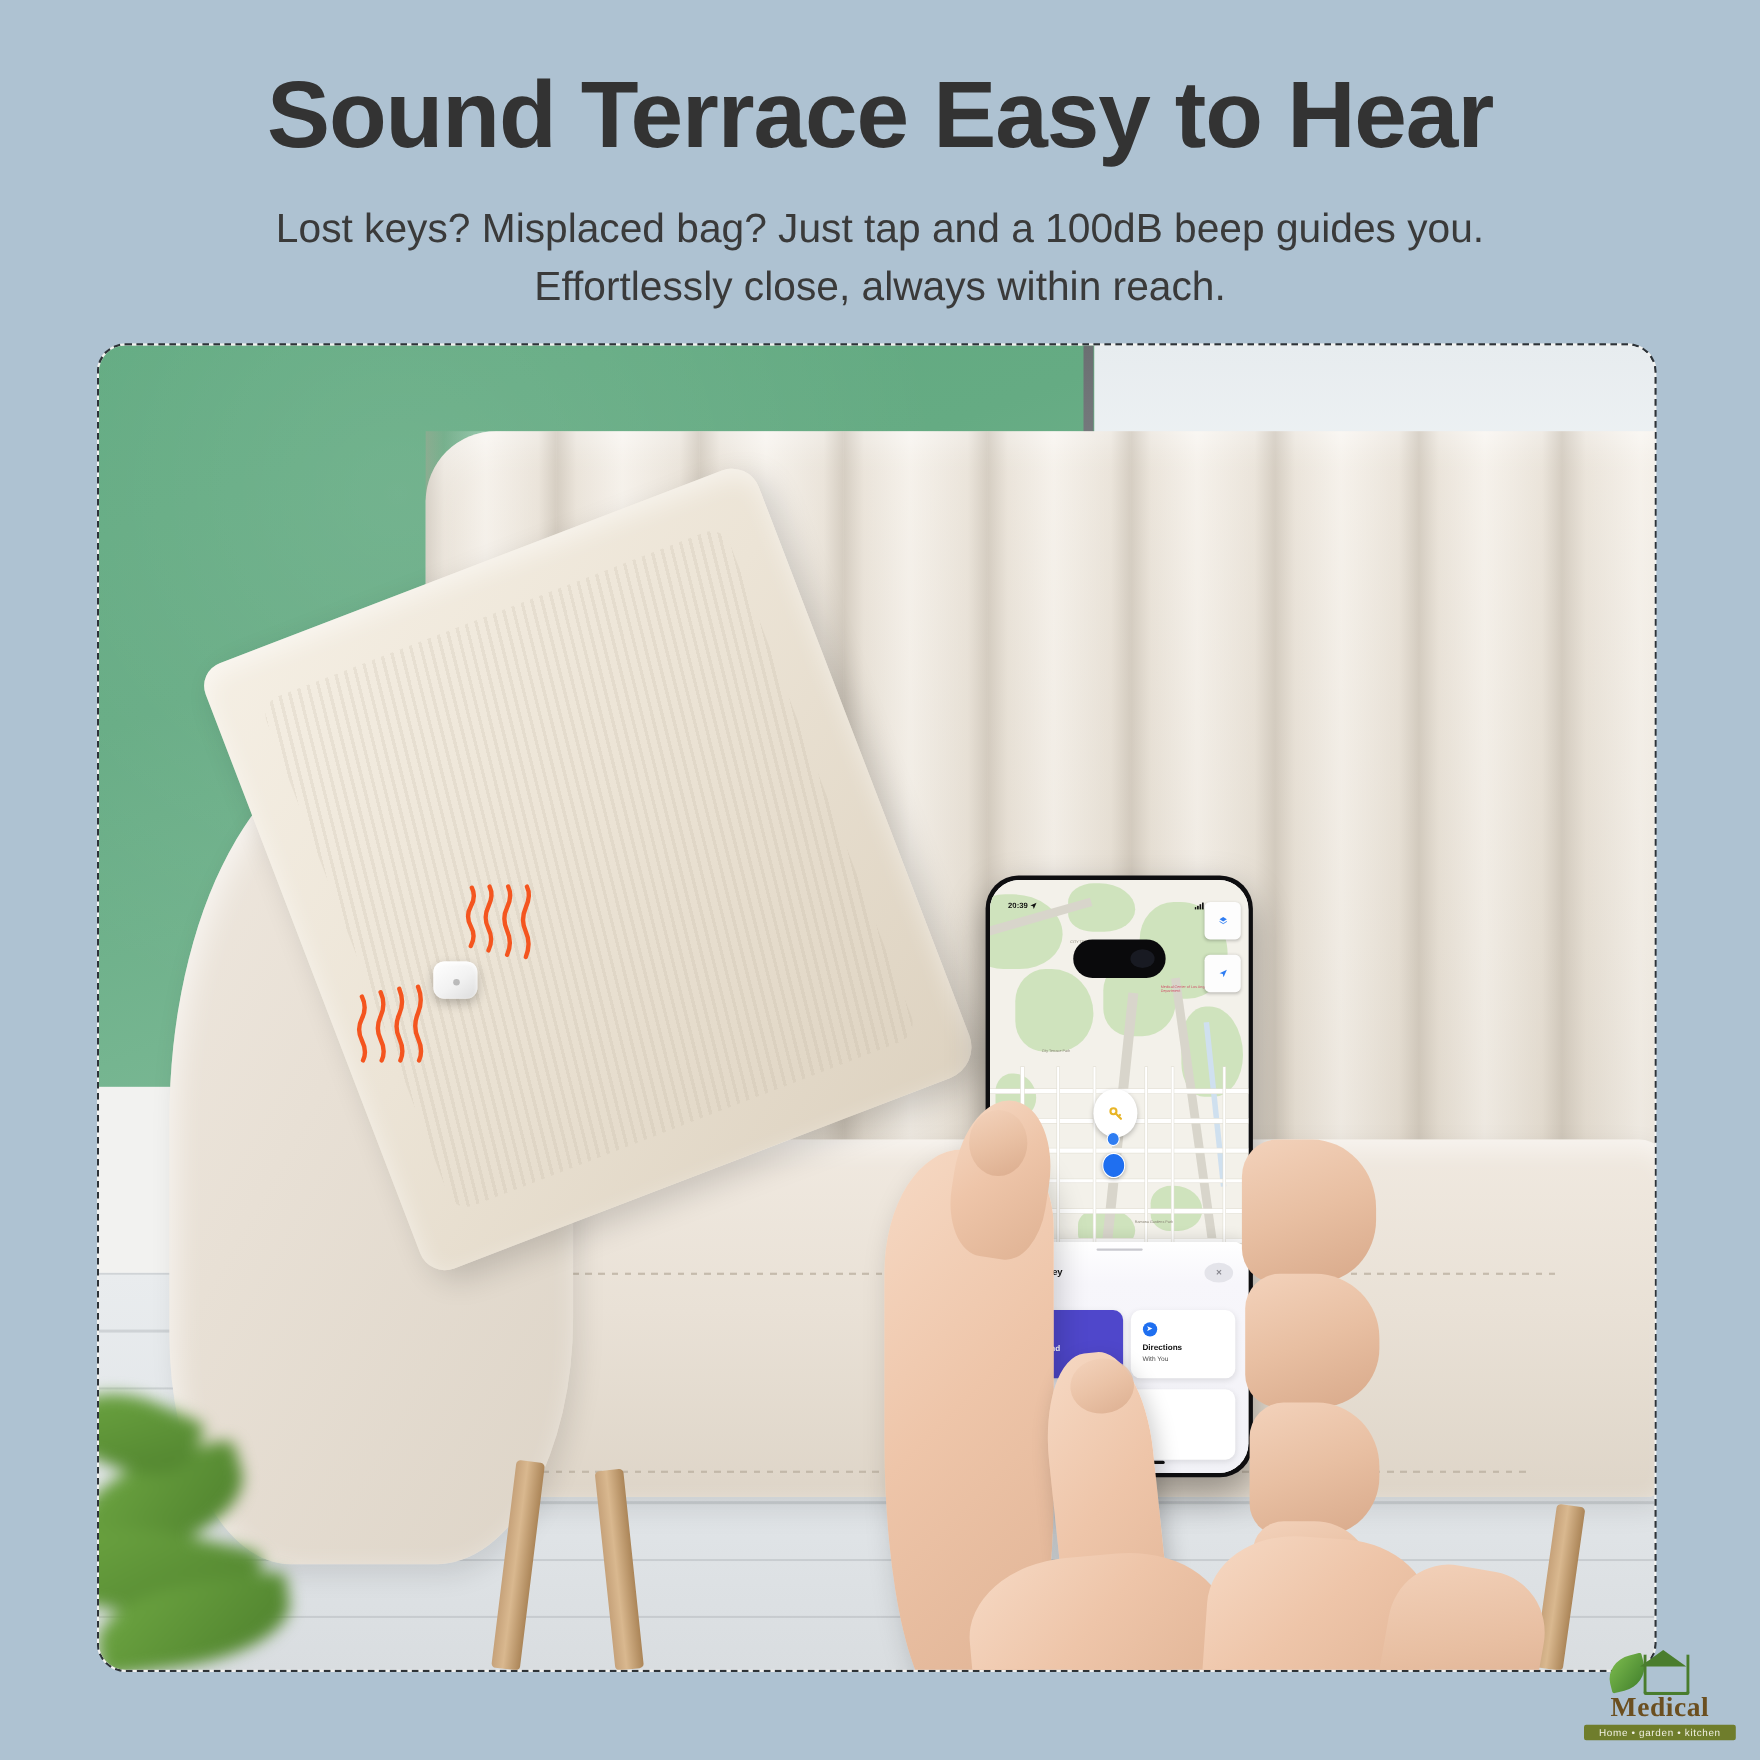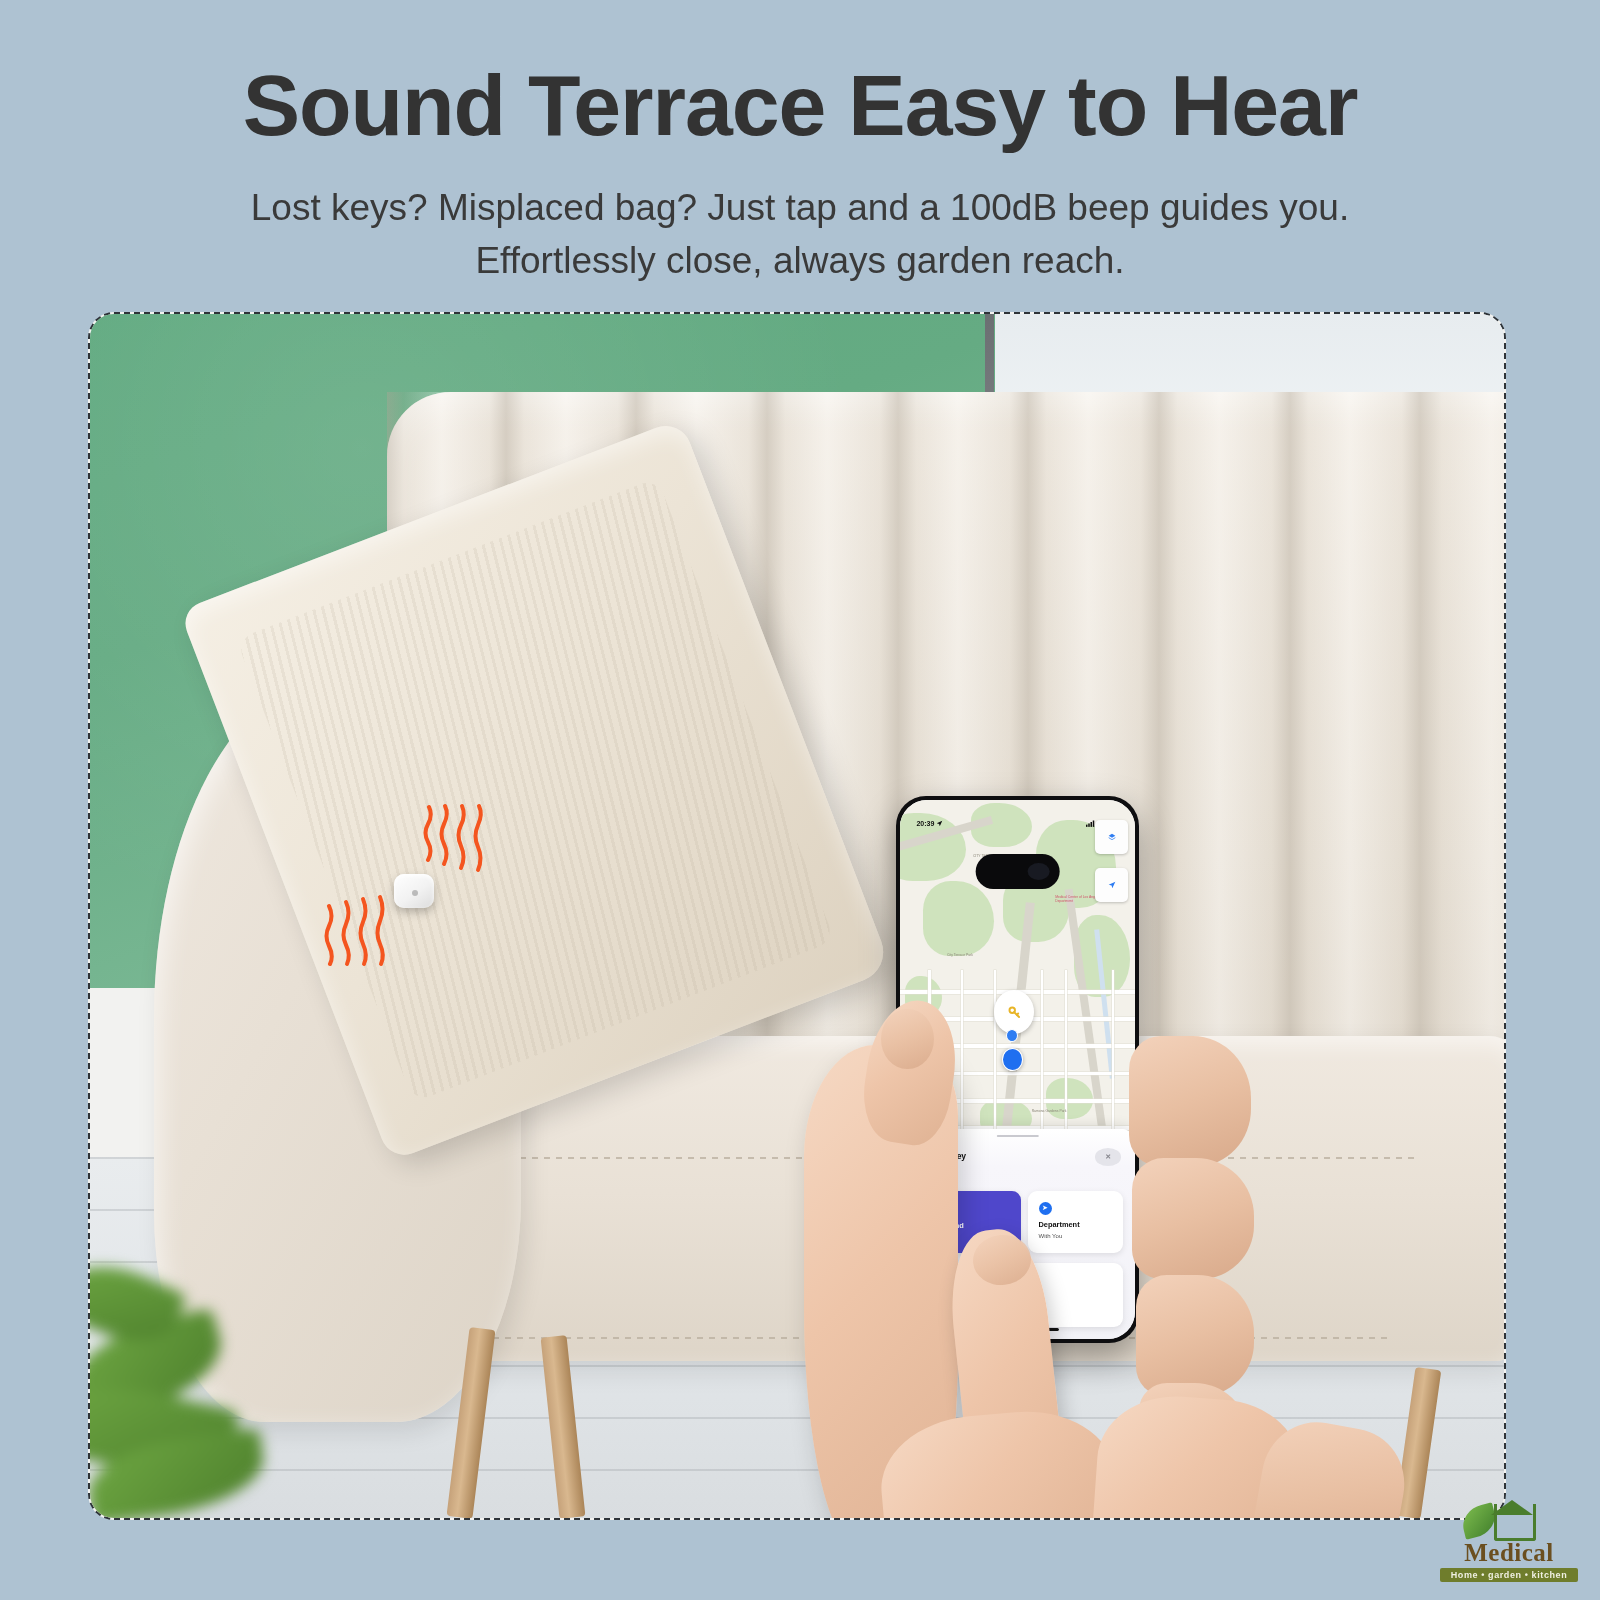--- a/index.html
+++ b/index.html
@@ -326,31 +326,31 @@
     border-left:21px solid transparent; border-right:21px solid transparent;
     border-bottom:15px solid #4a7d2d;
   }
   #logo-name {
     font-size:25px; font-weight:bold; color:#6b4f20;
     letter-spacing:.5px; line-height:1; margin-top:-2px;
     font-family:"Liberation Serif", serif;
   }
   #logo-tag {
     margin-top:3px; background:#6f7d2c; color:#f0f0e2;
-    font-size:9px; letter-spacing:.6px; padding:2px 0; border-radius:2px;font-weight:bold;
+    font-size:9px; letter-spacing:.6px; padding:2px 0; border-radius:2px;
   }
 </style>
 </head>
 <body>
 
 <div id="header">
   <div id="headline">Sound Terrace Easy to Hear</div>
   <div id="subhead">
     <span class="l">Lost keys? Misplaced bag? Just tap and a 100dB beep guides you.</span>
-    <span class="l">Effortlessly close, always garden reach.</span>
+    <span class="l">Effortlessly close, always within reach.</span>
   </div>
 </div>
 
 <div id="photo">
 
   <div class="wall-green"></div>
   <div class="wall-white"></div>
   <div class="wall-divider"></div>
   <div class="floor"></div>
 
@@ -501,21 +501,21 @@
         </div>
 
         <div id="btn-row">
           <div class="act-btn" id="stop-sound">
             <div class="act-ico" id="stop-ico"></div>
             <div class="act-t">Stop Sound</div>
             <div class="act-s">Playing...</div>
           </div>
           <div class="act-btn" id="directions">
             <div class="act-ico" id="dir-ico">➤</div>
-            <div class="act-t">Department</div>
+            <div class="act-t">Directions</div>
             <div class="act-s">With You</div>
           </div>
         </div>
 
         <div id="share-row">
           <div id="share-ico">＋</div>
           <div id="share-t">Share This Item</div>
         </div>
 
       </div>

